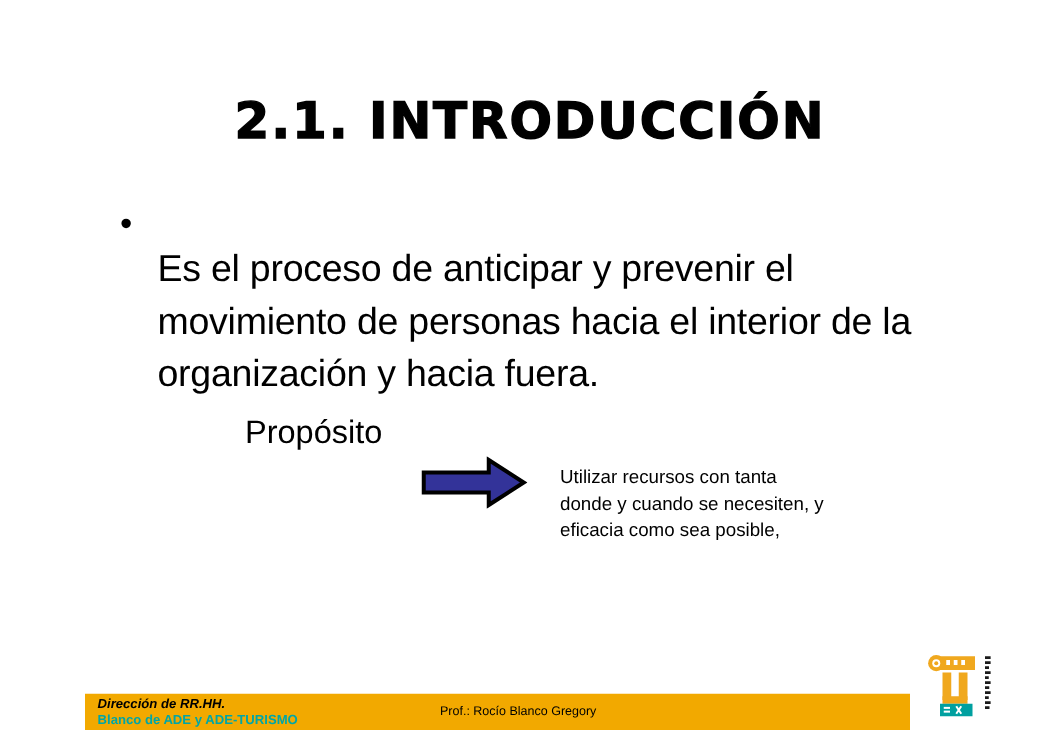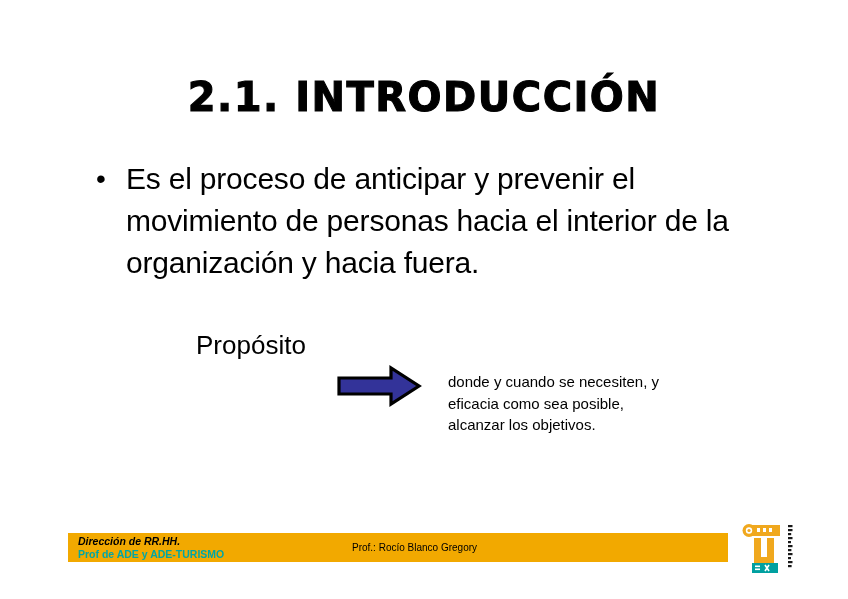--- a/index.html
+++ b/index.html
@@ -53,20 +53,21 @@
     color: #000000;
     width: 30px;
     flex: 0 0 30px;
     text-align: left;
   }
   .bullet-text {
     font-size: 30px;
     line-height: 42px;
     color: #000000;
     letter-spacing: -0.2px;
+    margin-top: 37px;
   }
 
   
   .proposito {
     position: absolute;
     left: 196px;
     top: 329px;
     font-size: 26px;
     line-height: 32px;
     color: #000000;
@@ -98,21 +99,21 @@
   }
   .detail-text .dline {
     display: block;
     white-space: nowrap;
   }
 
   
   .footer-bar {
     position: absolute;
     left: 68px;
-    top: 533px;
+    top: 555px;
     width: 660px;
     height: 29px;
     background: #F2A900;
   }
   .footer-left {
     position: absolute;
     left: 10px;
     top: 2px;
   }
   .footer-line1 {
@@ -169,29 +170,29 @@
 
   <div class="proposito">Propósito</div>
 
   <div class="arrow-wrap">
     <svg width="86" height="42" viewBox="0 0 86 42" xmlns="http://www.w3.org/2000/svg">
       <polygon points="3,13 55,13 55,3 83,21 55,39 55,29 3,29" fill="#333399" stroke="#000000" stroke-width="3.2" stroke-linejoin="miter"></polygon>
     </svg>
   </div>
 
   <div class="detail-text">
+    <span class="dline">Utilizar recursos con tanta</span>
     <span class="dline">donde y cuando se necesiten, y</span>
     <span class="dline">eficacia como sea posible,</span>
-    <span class="dline">alcanzar los objetivos.</span>
   </div>
 
   <div class="footer-bar">
     <div class="footer-left">
       <span class="footer-line1">Dirección de RR.HH.</span>
-      <span class="footer-line2">Prof de ADE y ADE-TURISMO</span>
+      <span class="footer-line2">Blanco de ADE y ADE-TURISMO</span>
     </div>
     <div class="footer-center">Prof.: Rocío Blanco Gregory</div>
   </div>
 
   <div class="logo">
     <svg width="62" height="60" viewBox="0 0 62 60" xmlns="http://www.w3.org/2000/svg">
 
       <rect x="6" y="6" width="32" height="11" fill="#F0A81E"></rect>
 
       <circle cx="7" cy="11.5" r="6.5" fill="#F0A81E"></circle>

